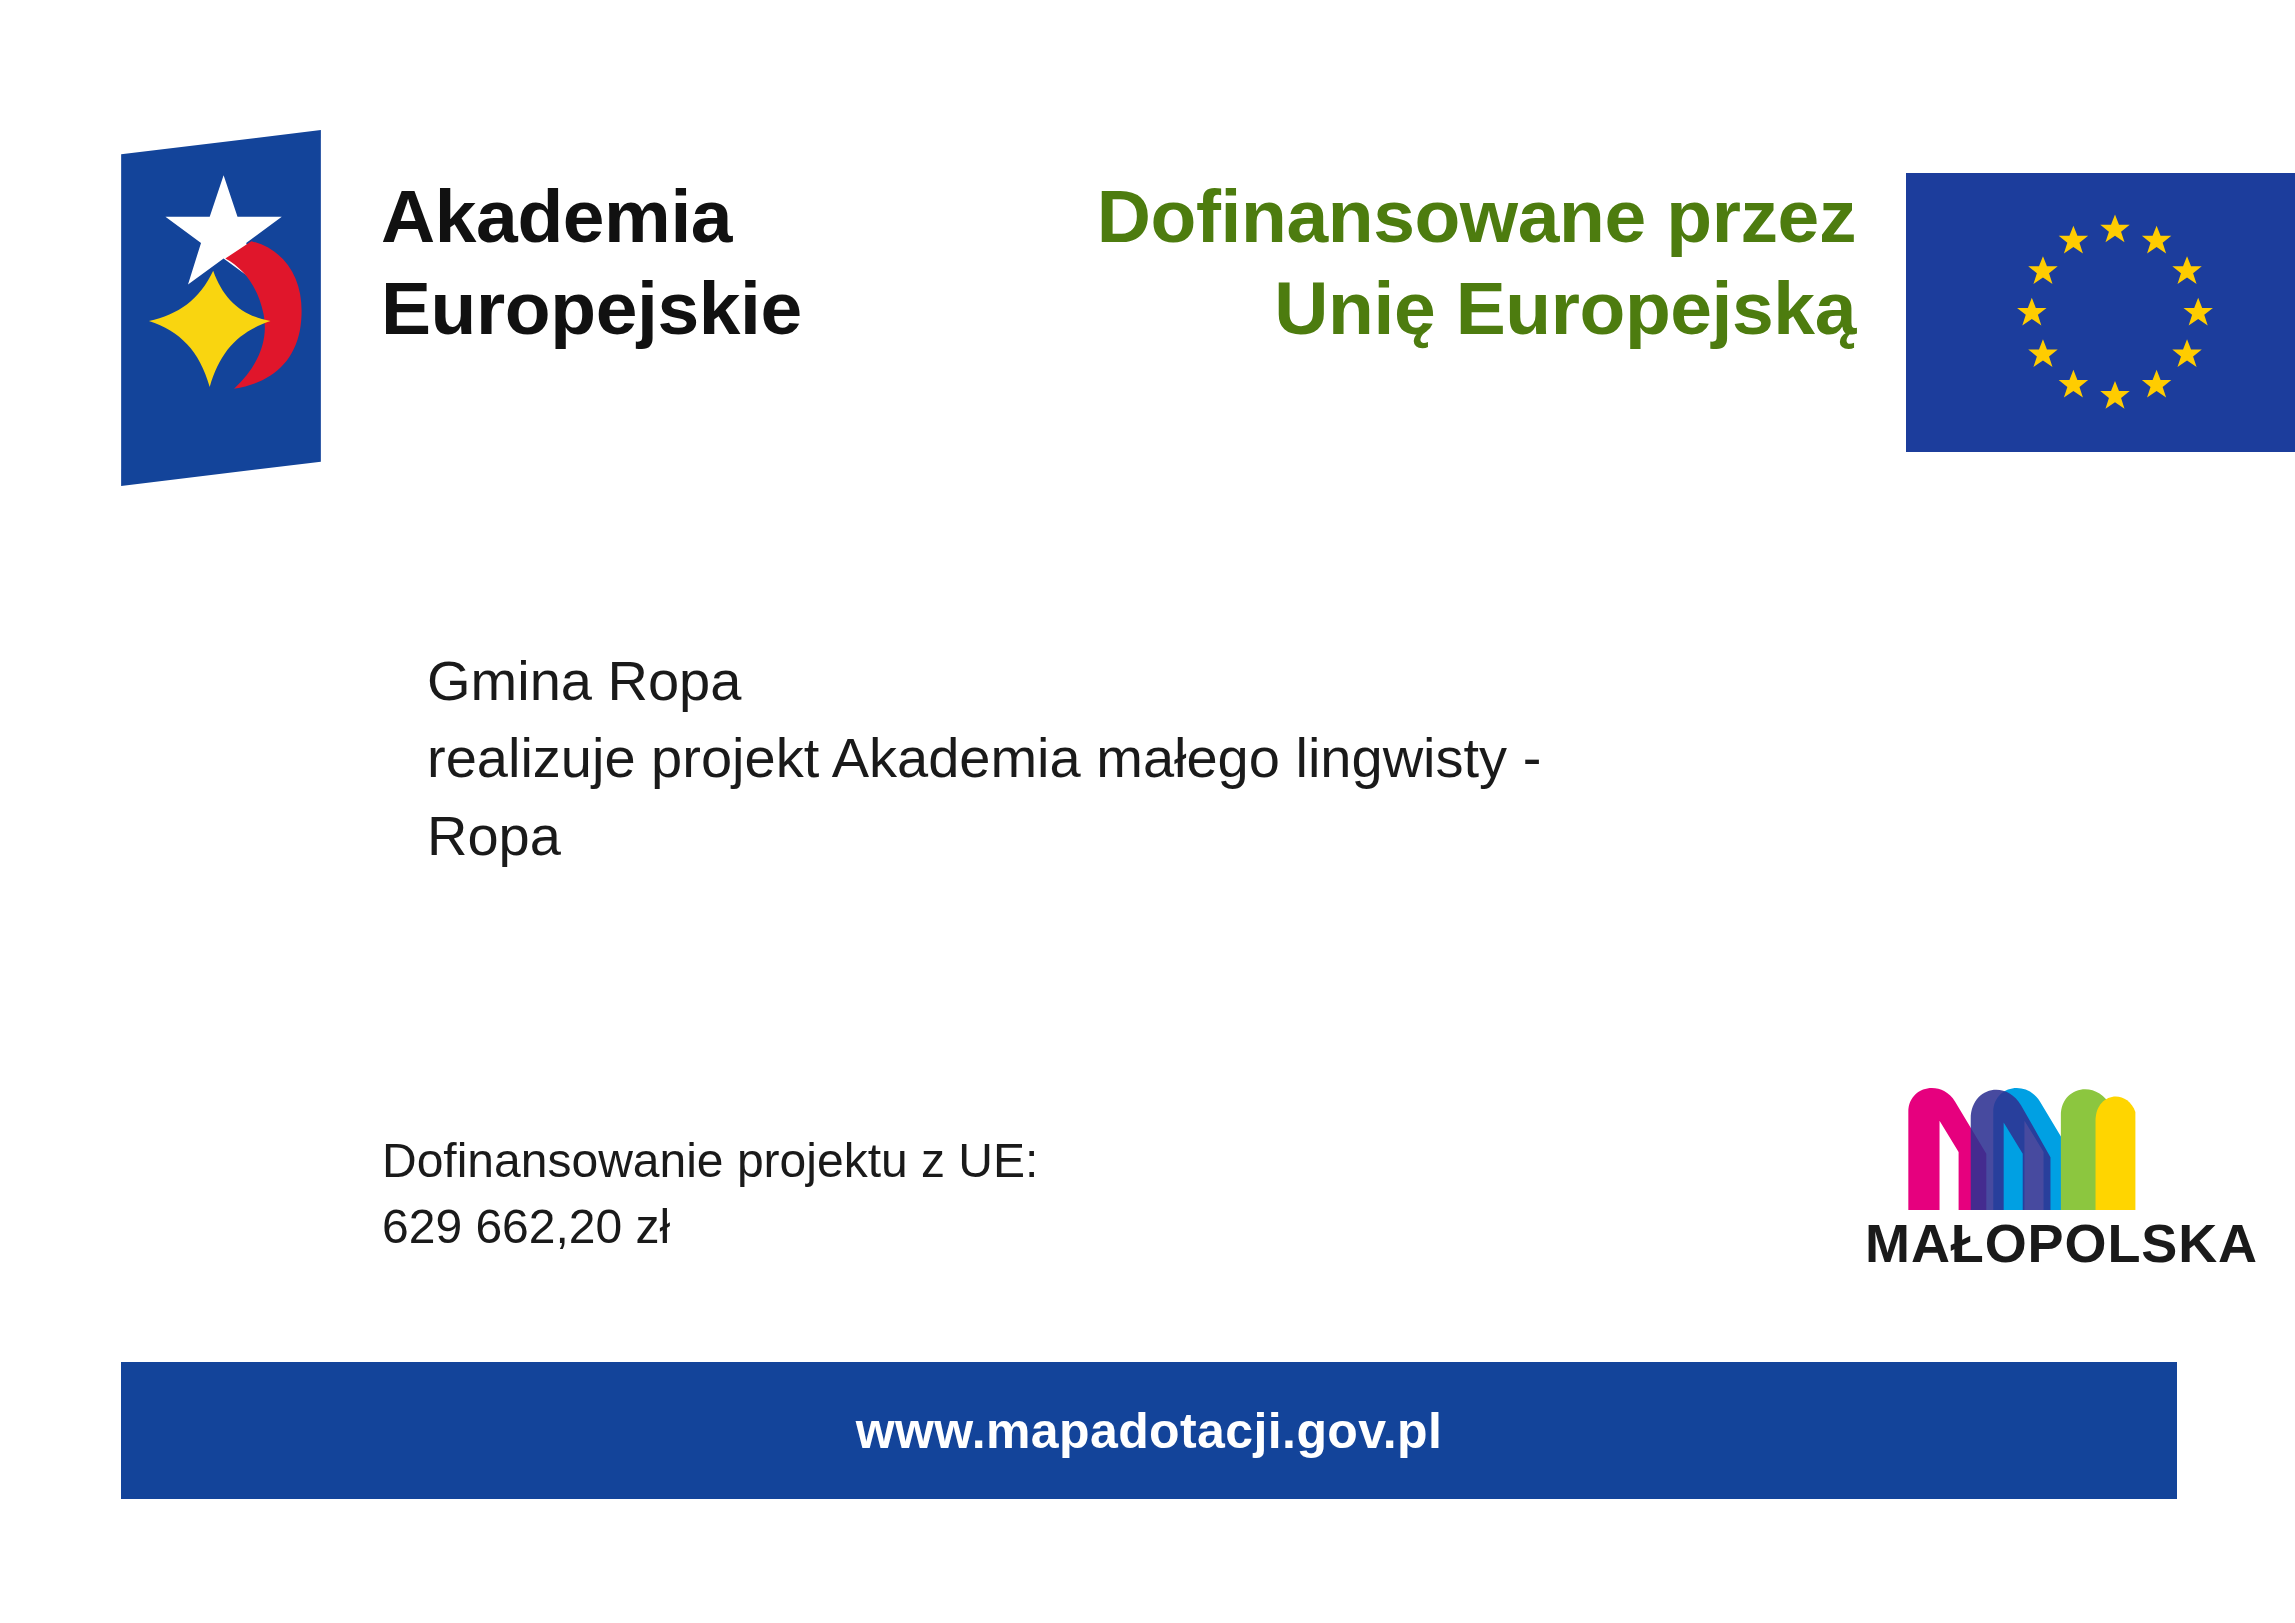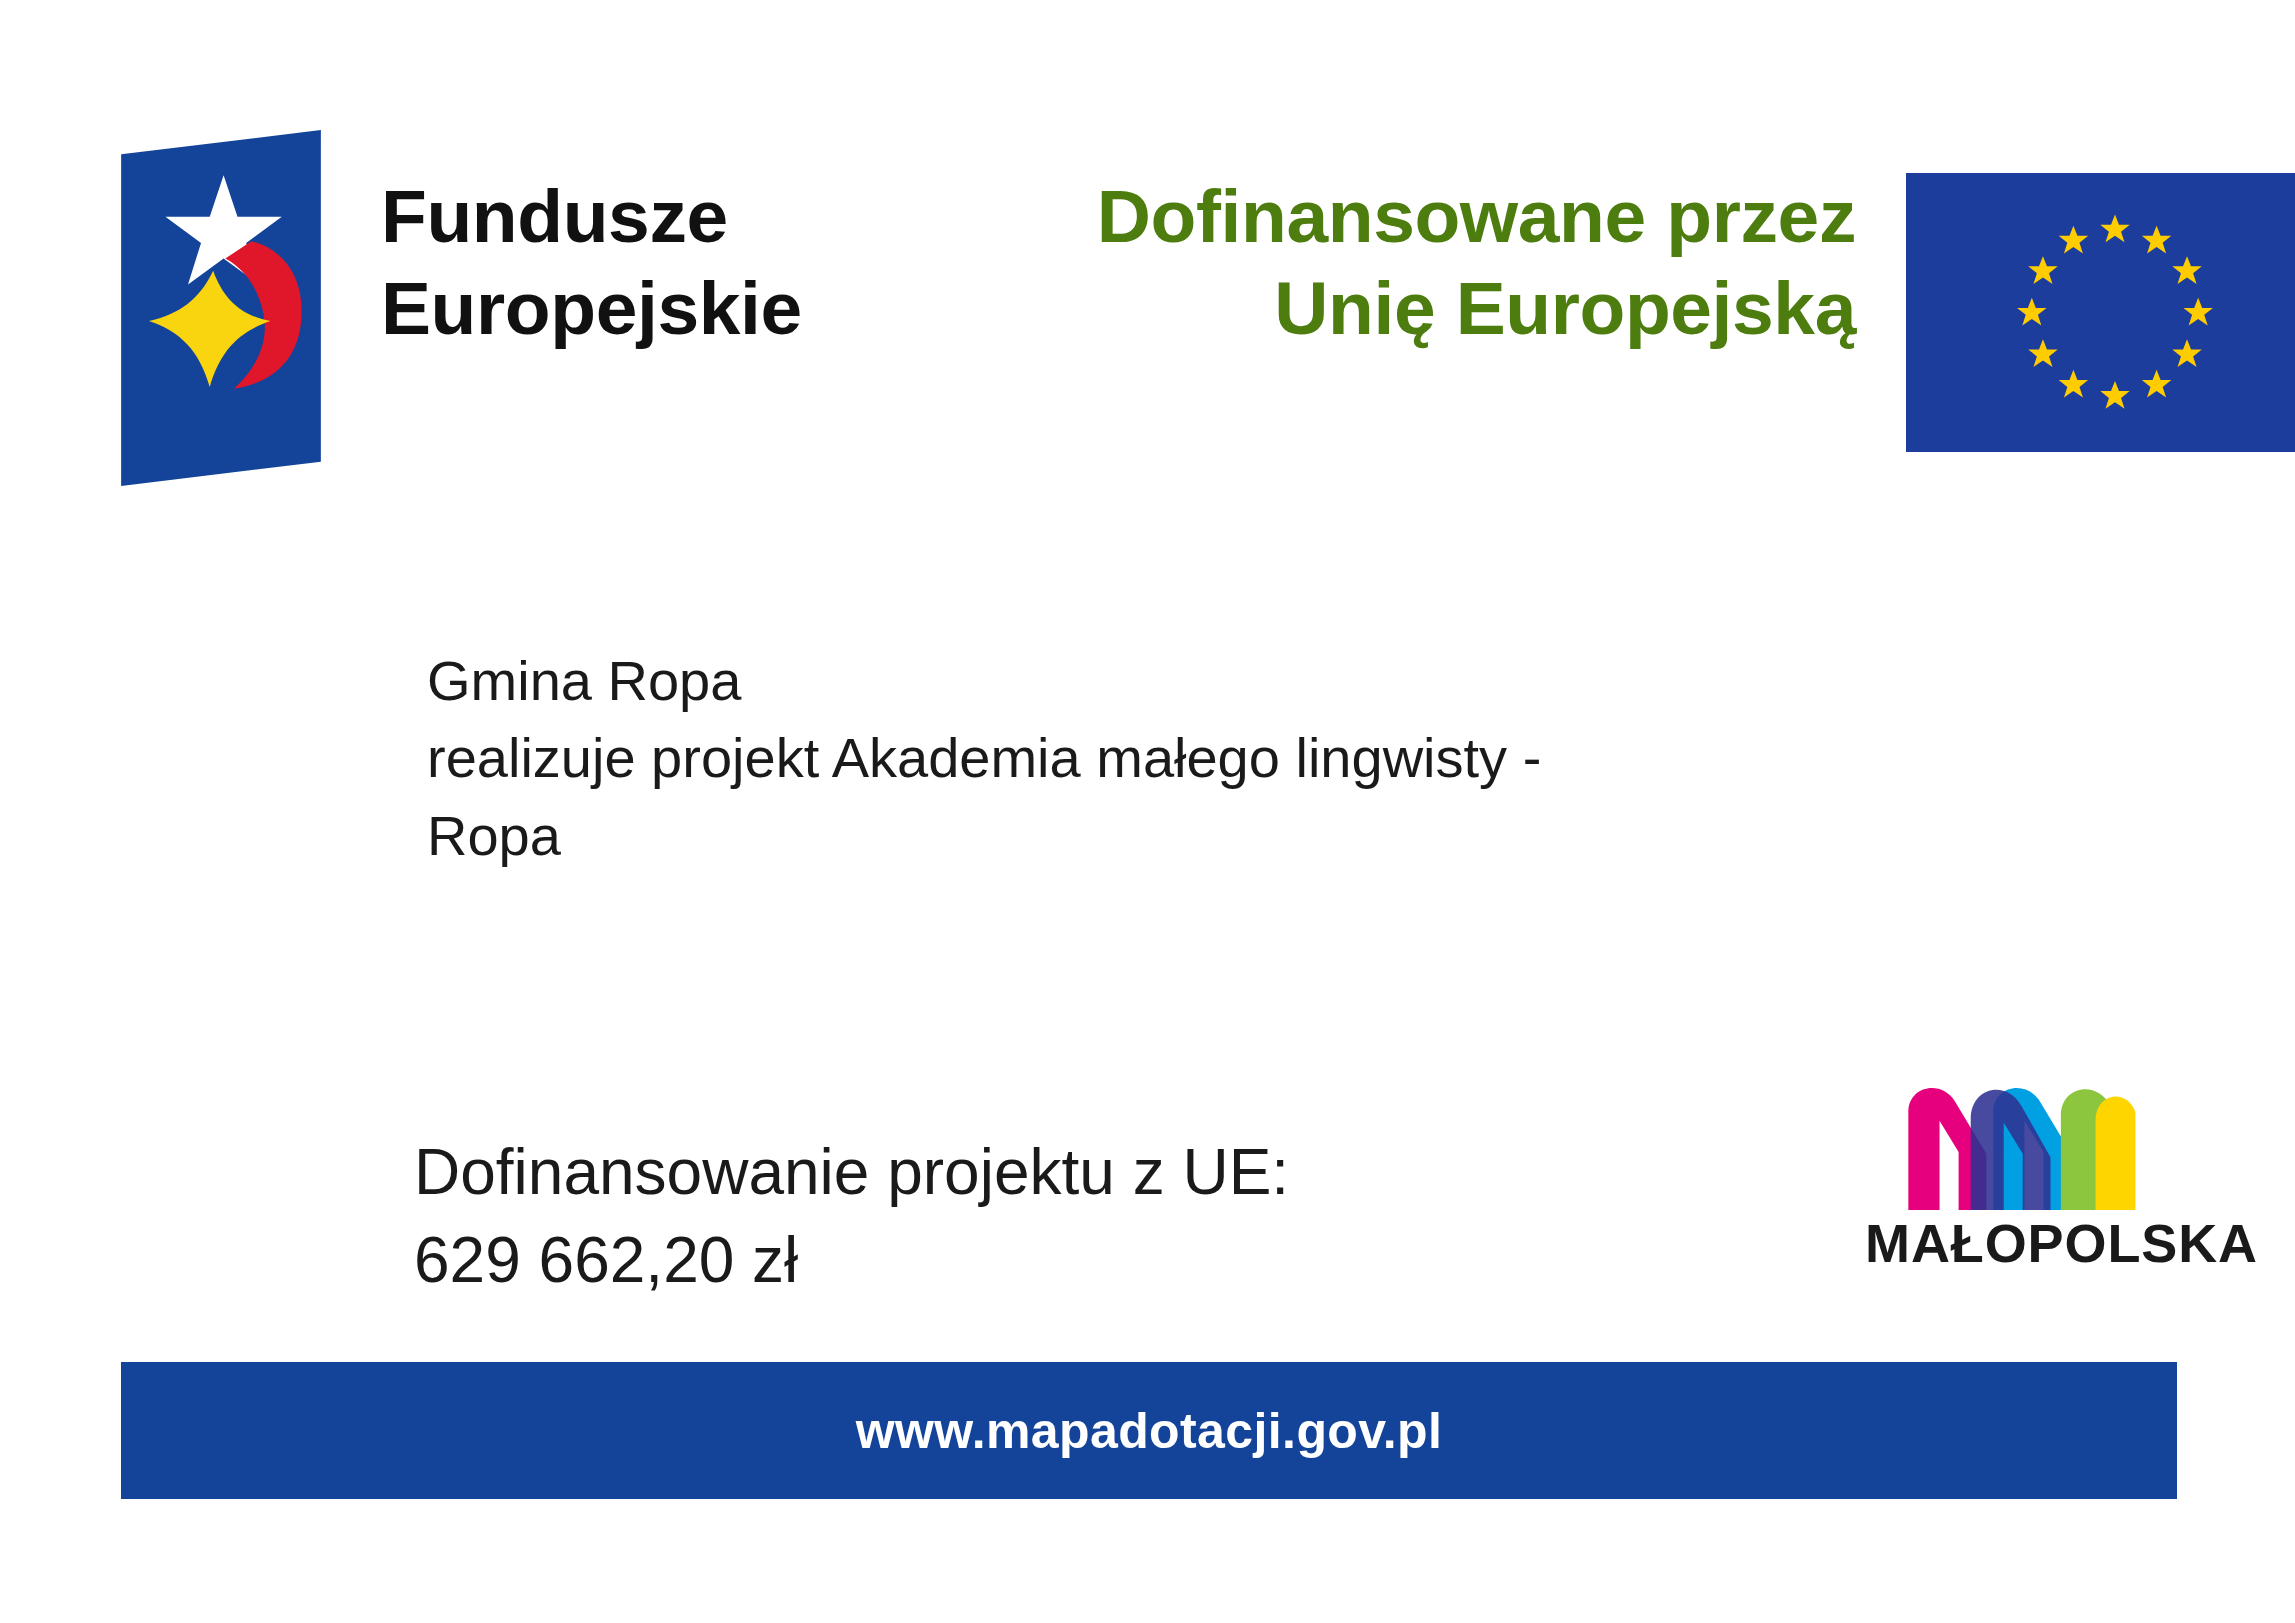--- a/index.html
+++ b/index.html
@@ -91,25 +91,24 @@
     color: #1a1a1a;
     white-space: pre-line;
     margin-left: 45px;
   }
 
   .funding-block {
     position: absolute;
     left: 382px;
     top: 1128px;
     width: 1215px;
-    font-size: 64px;
+    font-size: 48px;
     line-height: 1.38;
     color: #1a1a1a;
     white-space: pre-line;
-    margin-left: 32px;
   }
 
   
   .malopolska {
     position: absolute;
     left: 1865px;
     top: 1067px;
     width: 312px;
     height: 226px;
   }
@@ -163,21 +162,21 @@
         <polygon points="0,28 230,0 230,382 0,410" fill="#13449a"></polygon>
 
         <polygon fill="#ffffff" points="118,52 134,100 185,100 144,130 159,178 118,148 77,178 92,130 51,100 102,100"></polygon>
 
         <path d="M150,128 C196,140 214,182 206,230 C198,272 168,292 130,298 C158,272 170,242 164,212 C158,182 142,160 120,148 Z" fill="#e0162b"></path>
 
         <path d="M106,162 C118,196 140,214 172,220 C136,232 114,254 102,296 C90,254 68,232 32,220 C66,212 90,196 106,162 Z" fill="#f9d510"></path>
       </svg>
     </div>
 
-    <div class="fe-text">Fundusze
+    <div class="fe-text">Akademia
 Europejskie</div>
 
     <div class="eu-text">Dofinansowane przez
 Unię Europejską</div>
 
     <div class="eu-flag">
       <svg width="418" height="279" viewBox="0 0 482 322" xmlns="http://www.w3.org/2000/svg" aria-hidden="true">
         <rect x="0" y="0" width="482" height="322" fill="#1c3d9c"></rect>
         <g fill="#ffcc00">
           <g transform="translate(241,161)">

